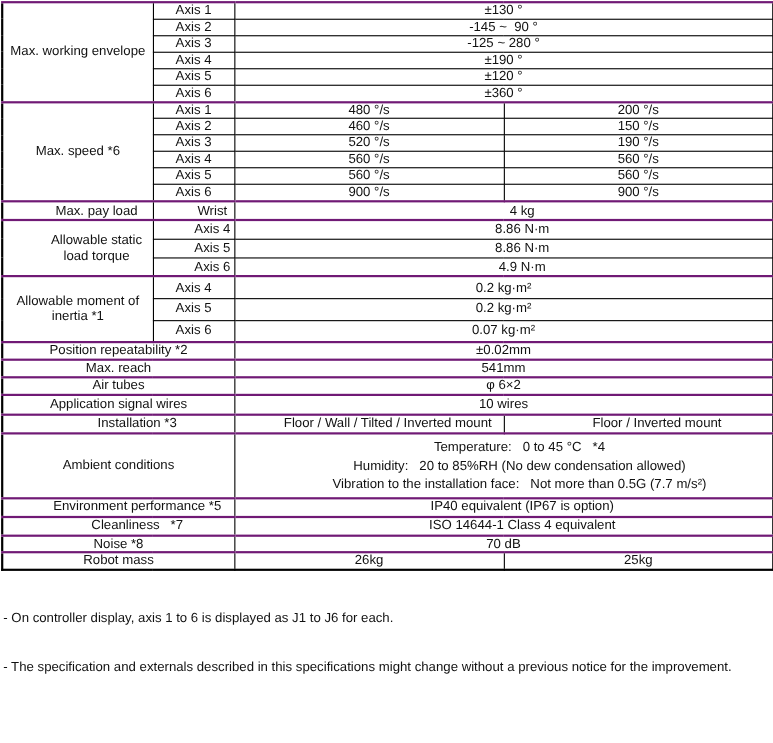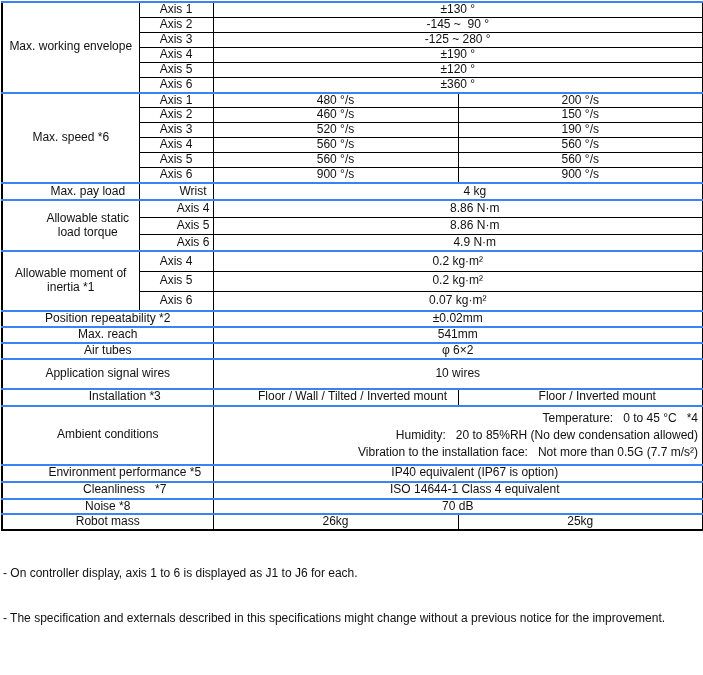--- a/index.html
+++ b/index.html
@@ -24,34 +24,34 @@
     border: 2px solid #000;
   }
   table.spec td {
     border: 1px solid #000;
     padding: 0 2px;
     text-align: center;
     vertical-align: middle;
     white-space: pre-wrap;
     line-height: 1.15;
   }
-  tr.sec > td { border-top: 2px solid #3b82f6; }
+  tr.sec > td { border-top: 2px solid #701a75; }
   td.axis { border-right: 3px solid #000; }
   td.lblfull { border-right: 3px solid #000; }
   td.lbl { text-align: center; }
 
   
   tr.r15 > td { height: 15px; }
   tr.r17 > td { height: 17px; padding-left: 36px; }
-  tr.r18 > td { height: 30px; }
+  tr.r18 > td { height: 18px; }
   tr.r19 > td { height: 14px; }
   tr.r20 > td { height: 20px; }
 
   td.val.leftalign {
-    text-align: right;
+    text-align: center;
     padding: 3px 4px 3px 33px;
     line-height: 17px;
   }
 
   .footer {
     padding: 5px 2px 0 3px;
     line-height: 15px;
     white-space: pre-wrap;
   }
 </style>

